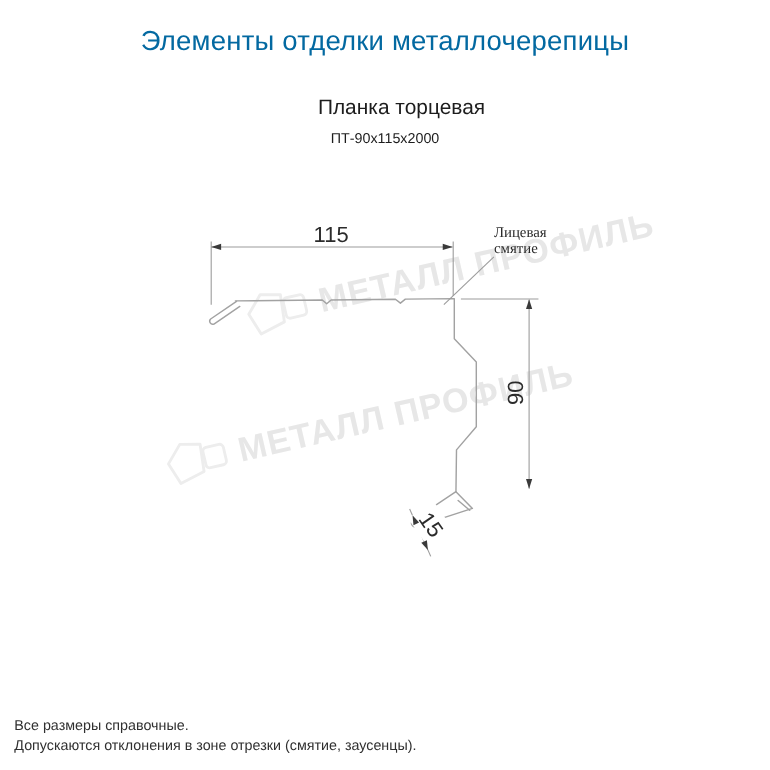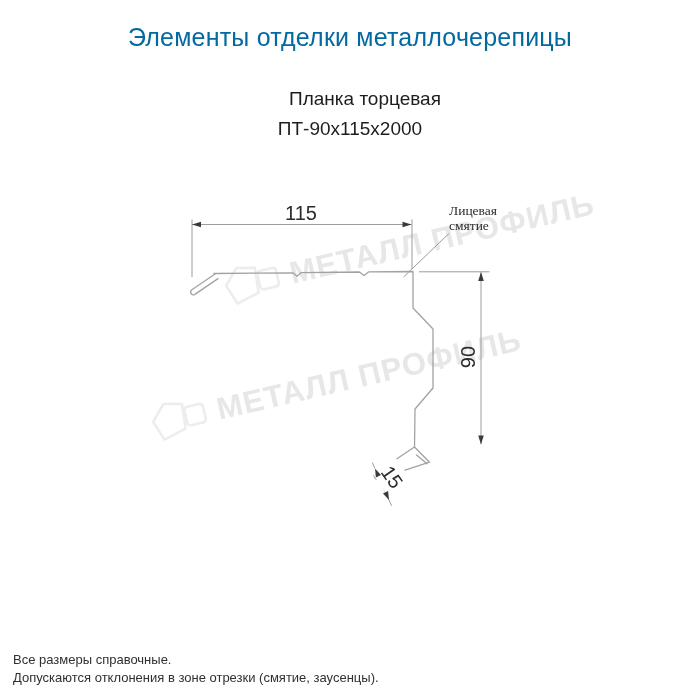--- a/index.html
+++ b/index.html
@@ -10,21 +10,21 @@
   .title{
     position:absolute;top:23px;left:0;width:700px;text-align:center;
     font-size:25px;color:#0369a1;letter-spacing:0.2px;
   }
   .subtitle{
     position:absolute;top:88px;left:0;width:700px;text-align:center;
     font-size:19px;color:#1d1d1d;margin-left:15px;
   }
   .code{
     position:absolute;top:118px;left:0;width:700px;text-align:center;
-    font-size:19px;color:#1d1d1d;
+    font-size:13px;color:#1d1d1d;
   }
   
   .wm{
     position:absolute;display:flex;align-items:center;height:48px;
     transform-origin:0 50%;transform:rotate(-13deg);pointer-events:none;
     white-space:nowrap;
   }
   .wmA{left:221px;top:266px;}
   .wmB{left:148px;top:402px;}
   .wm-text{

